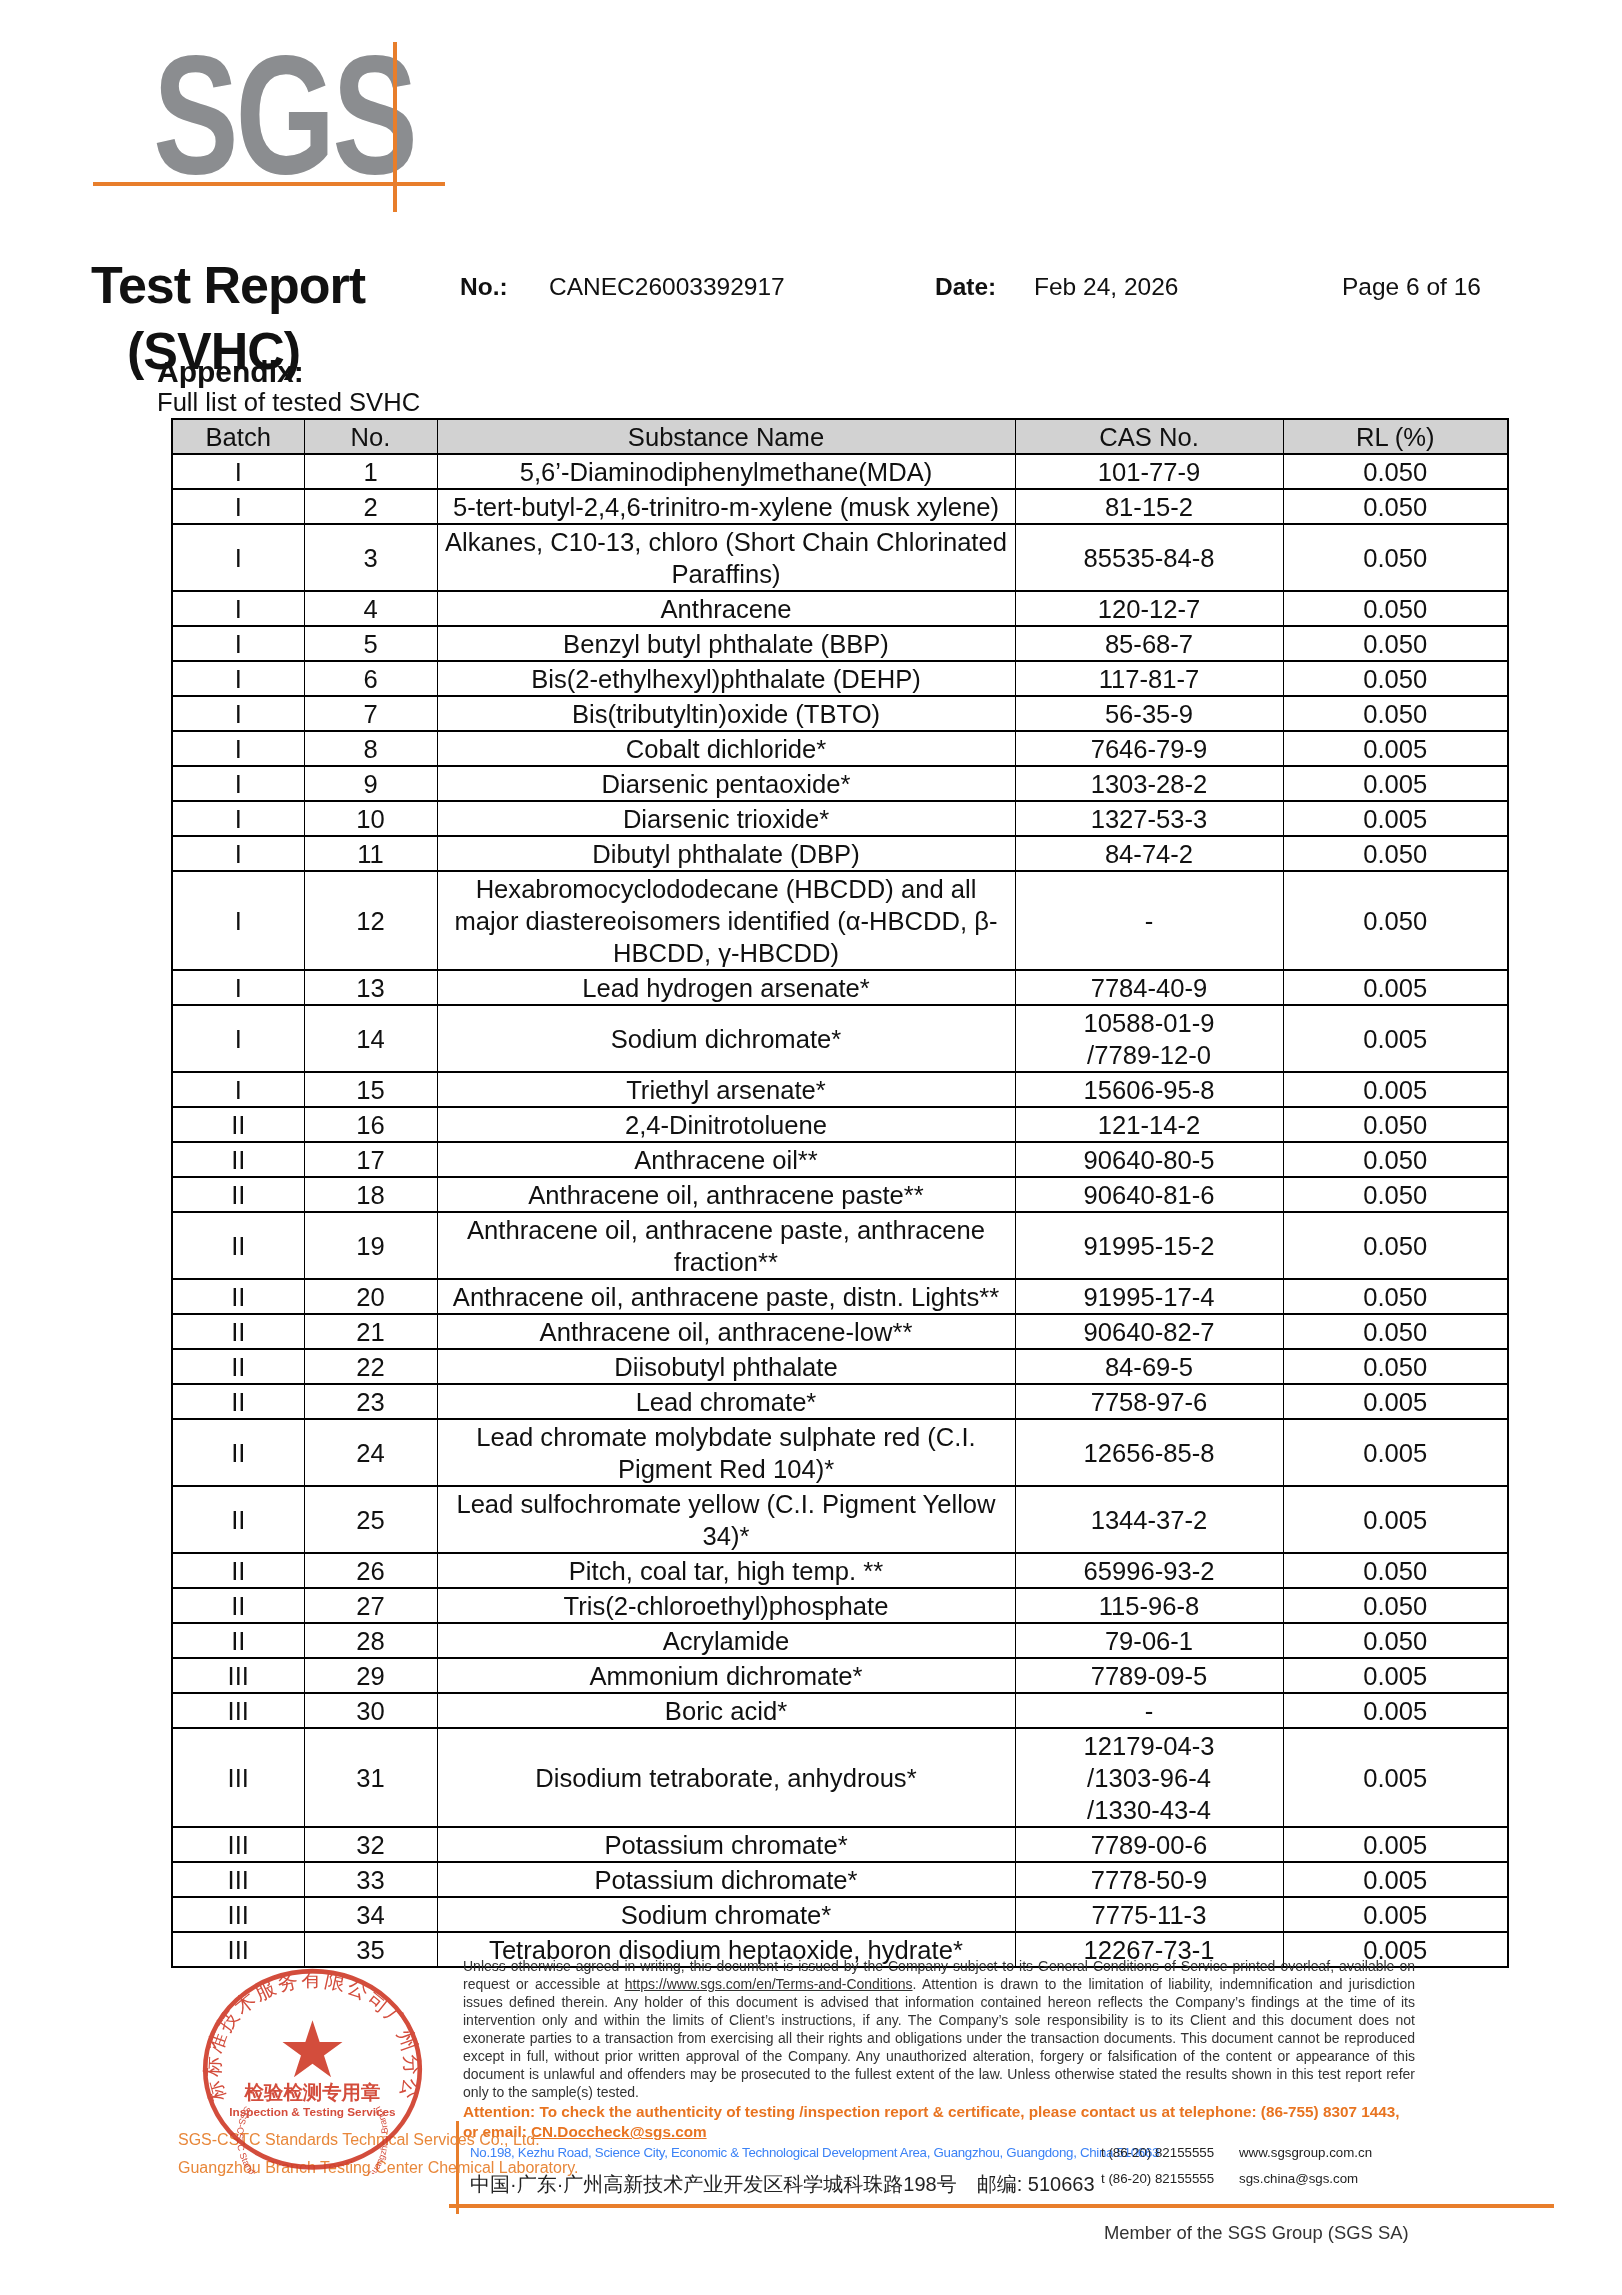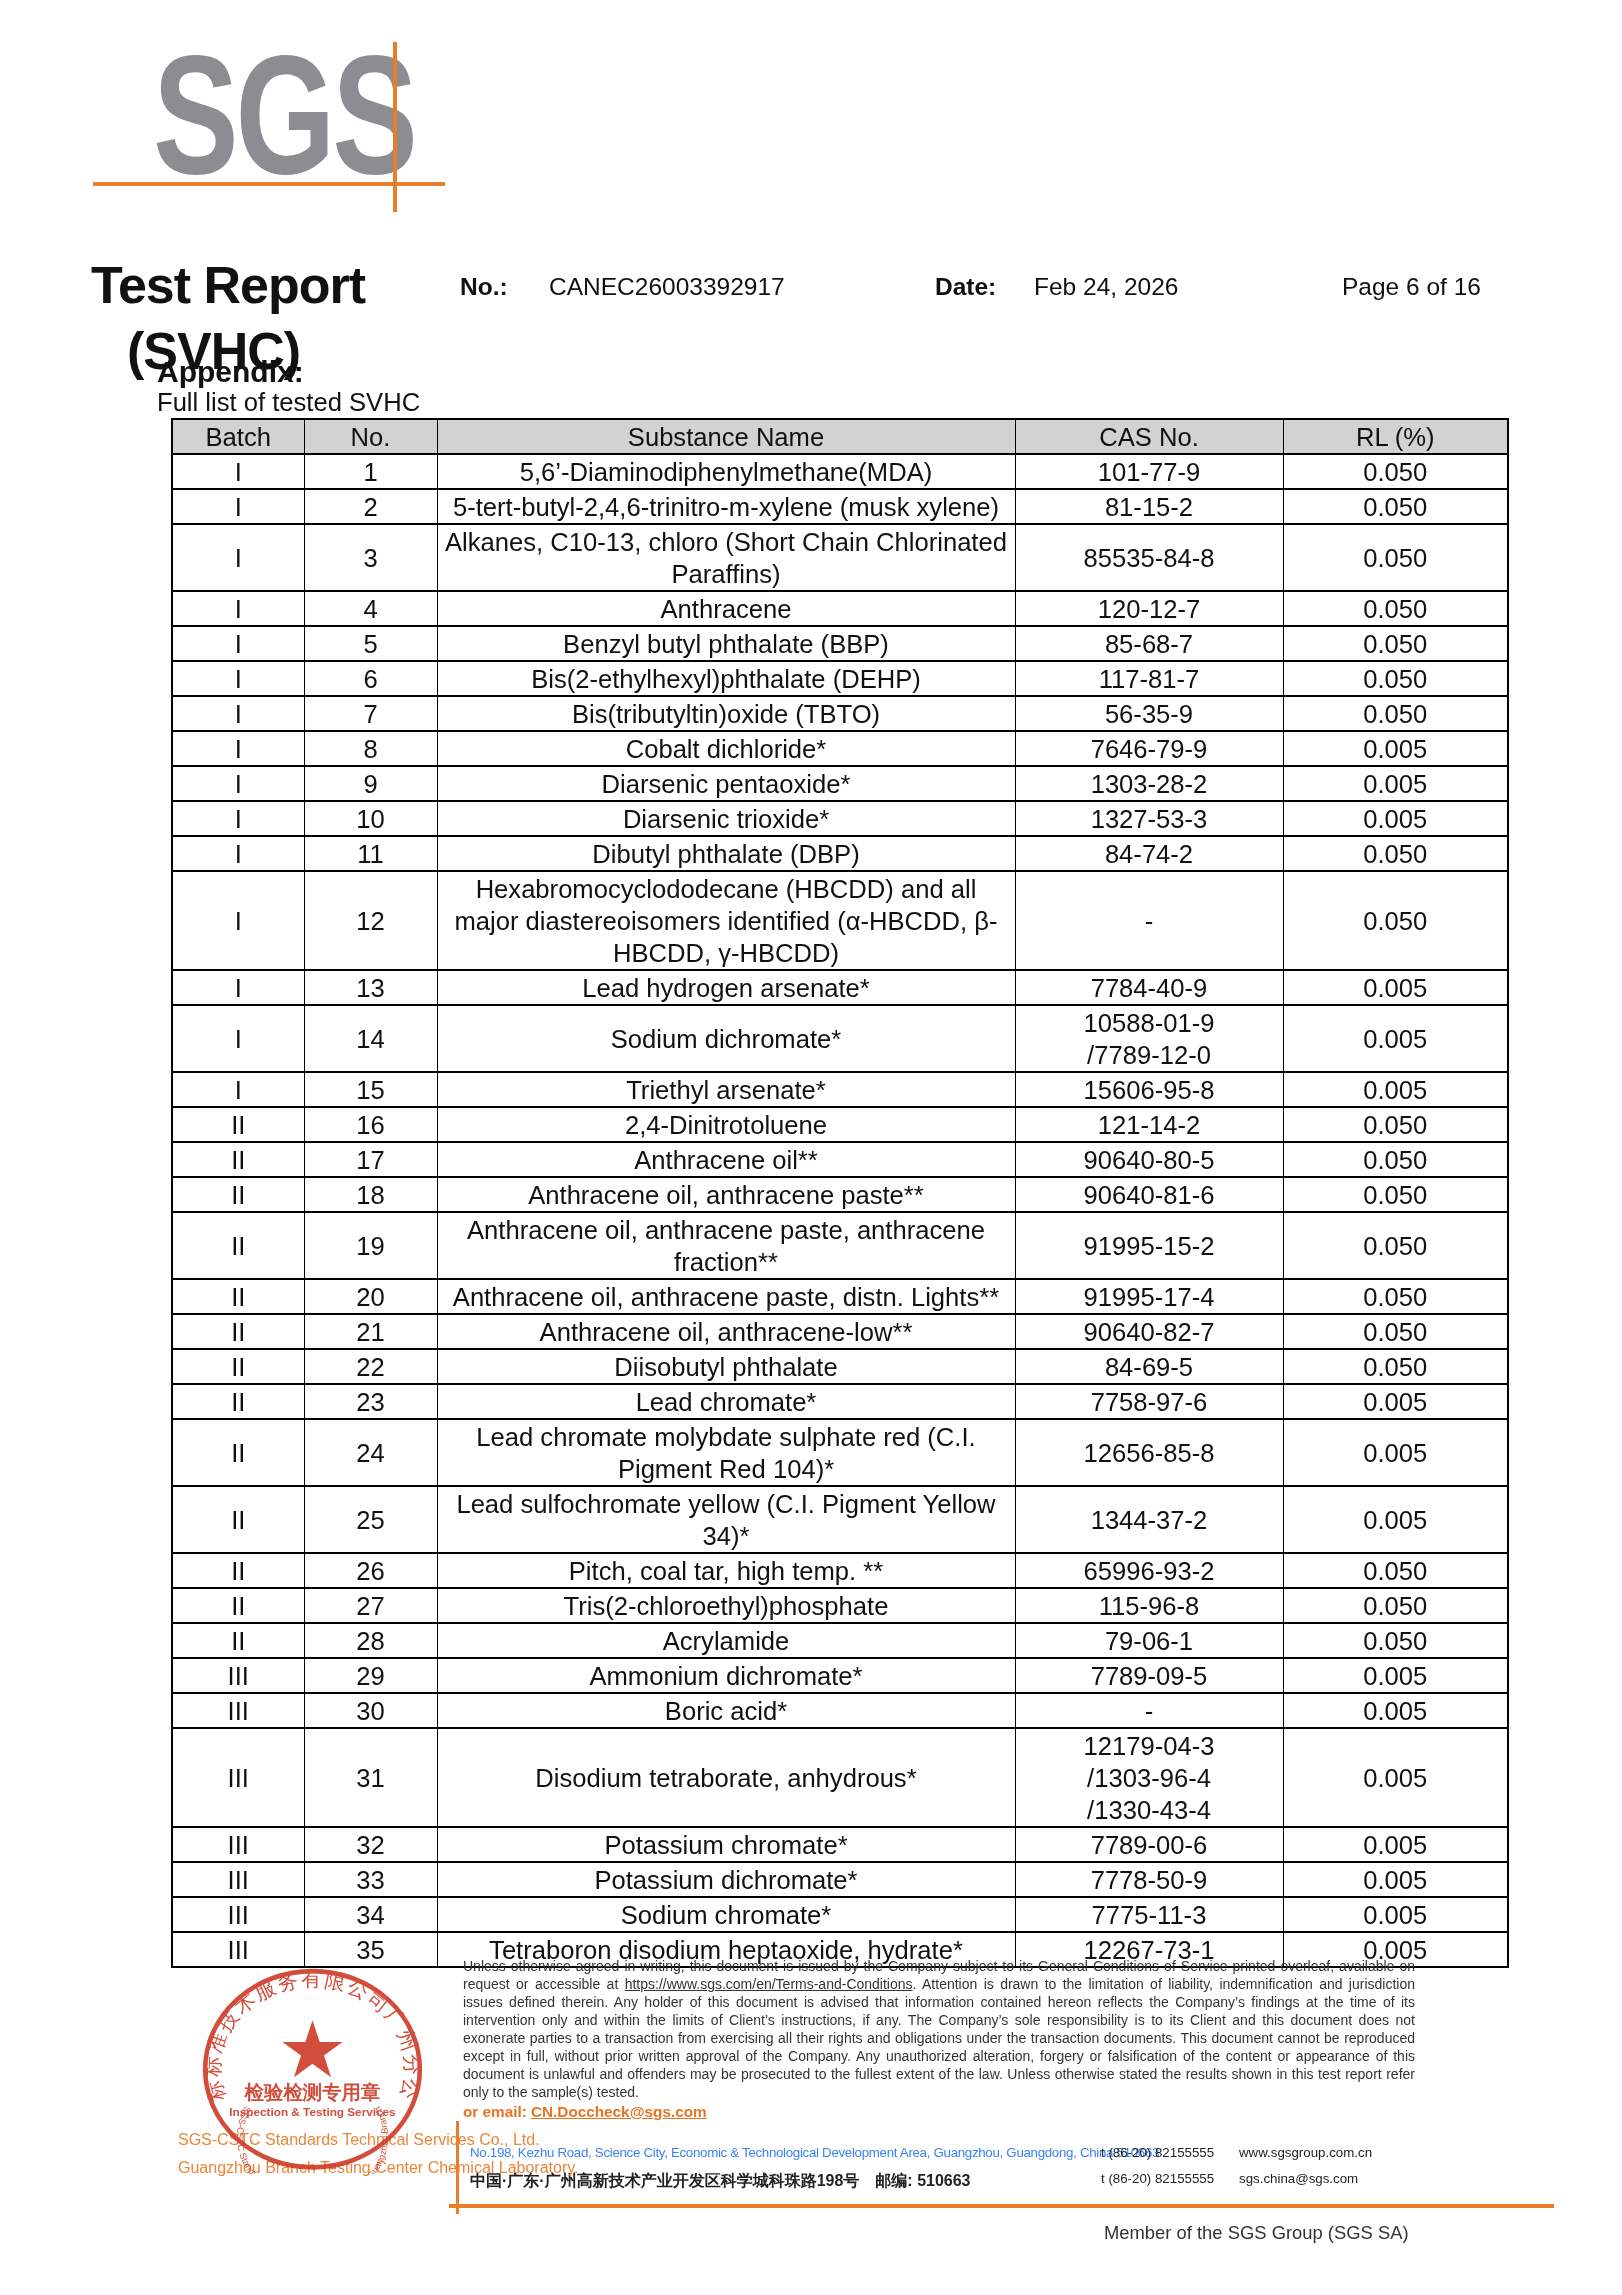--- a/index.html
+++ b/index.html
@@ -65,21 +65,21 @@
   }
   .disclaimer .lnk { text-decoration:underline; color:#333; }
   .attention {
     position:absolute; left:463px; top:2102px; width:971px;
     font-size:15.3px; line-height:20.4px; font-weight:bold; color:#e87421;
   }
   .attention .lnk { text-decoration:underline; color:#e87421; }
 
   
   .addr-en { position:absolute; left:470px; top:2145px; font-size:13.3px; color:#3b82f6; white-space:nowrap; letter-spacing:-0.3px;}
-  .addr-cn { position:absolute; left:470px; top:2171px; font-size:16px; color:#222; white-space:nowrap; font-weight:bold; }
+  .addr-cn { position:absolute; left:470px; top:2171px; font-size:20px; color:#222; white-space:nowrap; font-weight:normal; }
   .ph1 { position:absolute; left:1101px; top:2145px; font-size:13.3px; color:#222; }
   .ph2 { position:absolute; left:1101px; top:2171px; font-size:13.3px; color:#222; }
   .web1 { position:absolute; left:1239px; top:2145px; font-size:13.3px; color:#222; }
   .web2 { position:absolute; left:1239px; top:2171px; font-size:13.3px; color:#222; }
   .v-orange { position:absolute; left:456px; top:2121px; width:2.6px; height:93px; background:#e87e2b; }
   .h-orange { position:absolute; left:449px; top:2204px; width:1105px; height:4.1px; background:#e87e2b; }
   .member { position:absolute; left:1104px; top:2222px; font-size:18.4px; color:#333; }
 
   
   .company-lines { position:absolute; left:178px; top:2126px; z-index:1; font-size:16px; line-height:28px; color:#e8873a; white-space:nowrap; }
@@ -404,20 +404,21 @@
       <td class="substance">Tetraboron disodium heptaoxide, hydrate*</td>
       <td class="cas">12267-73-1</td>
       <td class="rl">0.005</td>
     </tr>
   </tbody>
   </table>
 
   <div class="disclaimer"><span>Unless otherwise agreed in writing, this document is issued by the Company subject to its General Conditions of Service printed overleaf, available on request or accessible at </span><span class="lnk">https://www.sgs.com/en/Terms-and-Conditions</span><span>. Attention is drawn to the limitation of liability, indemnification and jurisdiction issues defined therein. Any holder of this document is advised that information contained hereon reflects the Company’s findings at the time of its intervention only and within the limits of Client’s instructions, if any. The Company’s sole responsibility is to its Client and this document does not exonerate parties to a transaction from exercising all their rights and obligations under the transaction documents. This document cannot be reproduced except in full, without prior written approval of the Company. Any unauthorized alteration, forgery or falsification of the content or appearance of this document is unlawful and offenders may be prosecuted to the fullest extent of the law. Unless otherwise stated the results shown in this test report refer only to the sample(s) tested.</span></div>
 
   <div class="attention">
+    <div>Attention: To check the authenticity of testing /inspection report &amp; certificate, please contact us at telephone: (86-755) 8307 1443,</div>
     <div><span>or email: </span><span class="lnk">CN.Doccheck@sgs.com</span></div>
   </div>
 
   <svg class="stamp" width="231" height="209" viewBox="0 0 452 409">
     <defs>
       <path id="arcTop" d="M 55,259 A 182,162 0 1 1 397,259" fill="none"></path>
       <path id="arcBottom" d="M 98,270 A 148,132 0 1 0 354,270" fill="none"></path>
     </defs>
     <ellipse cx="226" cy="204" rx="210" ry="192" fill="none" stroke="#cf3a28" stroke-width="9"></ellipse>
     <polygon fill="#cf3a28" points="226,108 240,150.7 284.7,150.5 248.5,177 262.3,219.8 226,193.2 189.7,219.8 203.5,177 167.3,150.5 212,150.7"></polygon>

